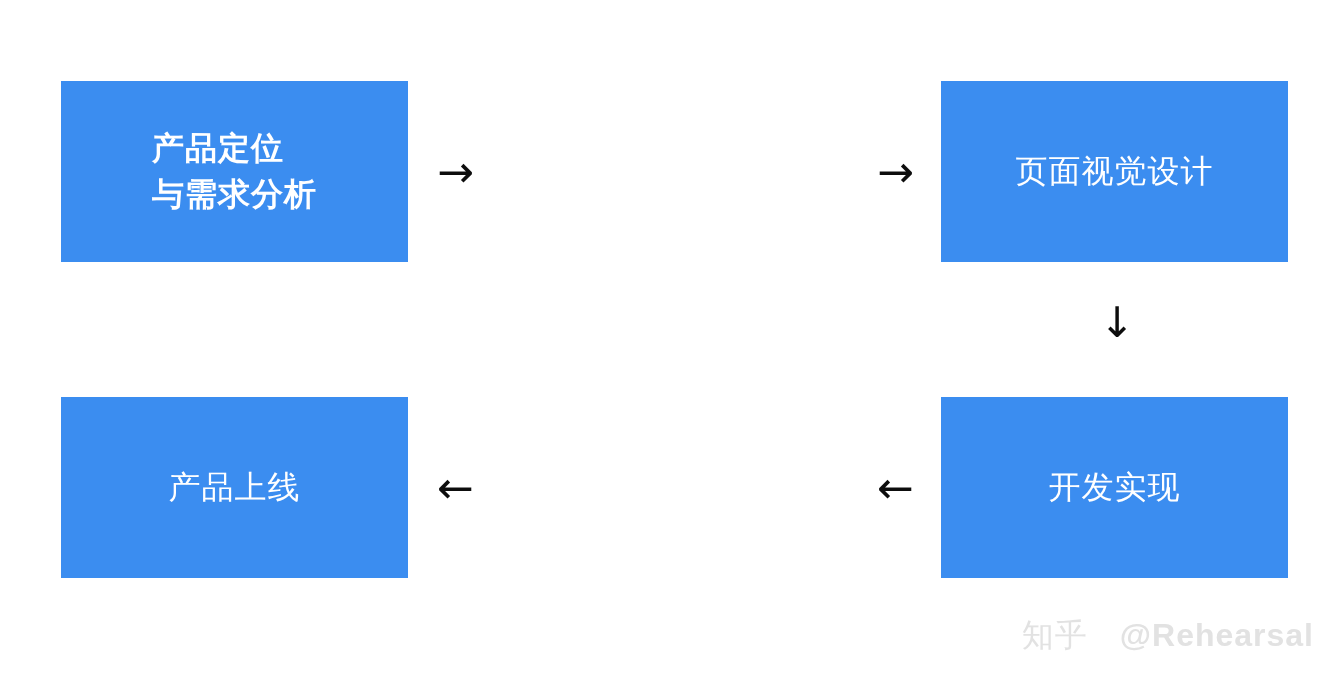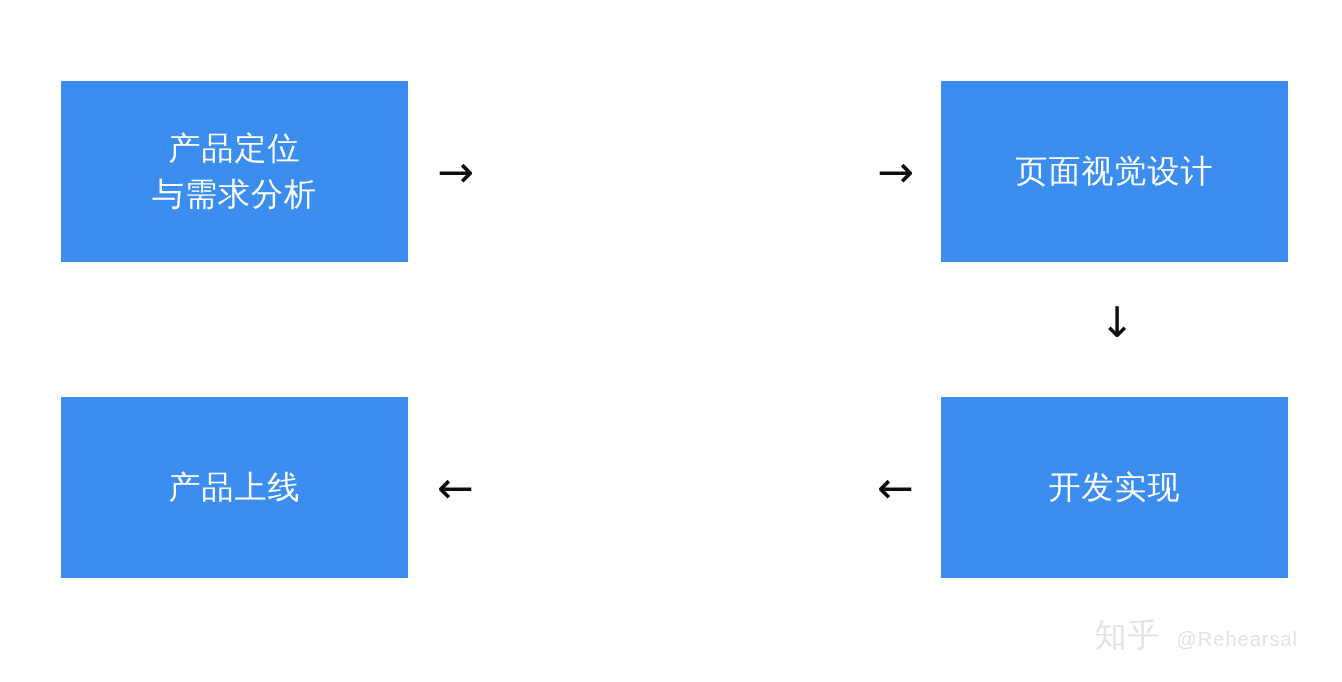--- a/index.html
+++ b/index.html
@@ -34,21 +34,21 @@
     box-sizing: border-box;
   }
   .node-label {
     color: #ffffff;
     font-size: 32px;
     line-height: 1.42;
     letter-spacing: 1px;
     white-space: pre-line;
     font-weight: 400;
   }
-  .node-label.align-left { text-align: center; }
+  .node-label.align-left { text-align: left; font-weight: bold; }
   .node-label.align-center { text-align: center; }
 
   
   .col-1 { left: 61px; }
   .col-2 { left: 503px; }
   .col-3 { left: 941px; }
   .row-1 { top: 81px; }
   .row-2 { top: 397px; }
 
   
@@ -73,32 +73,32 @@
     left: 1087px;
     top: 288px;
     width: 60px;
     height: 70px;
     font-size: 42px;
   }
 
   
   .watermark {
     position: absolute;
-    right: 44px;
+    right: 28px;
     bottom: 24px;
     display: flex;
     align-items: baseline;
-    gap: 16px;
+    gap: 32px;
     color: #e2e2e2;
     font-size: 32px;
     letter-spacing: 1px;
     user-select: none;
   }
   .watermark .wm-brand { font-size: 32px; }
-  .watermark .wm-handle { font-size: 20px; }
+  .watermark .wm-handle { font-size: 32px; font-weight: bold; }
 </style>
 </head>
 <body>
 
 <div id="canvas">
 
   <div class="node row-1 col-1">
     <span class="node-label align-left">产品定位
 与需求分析</span>
   </div>

